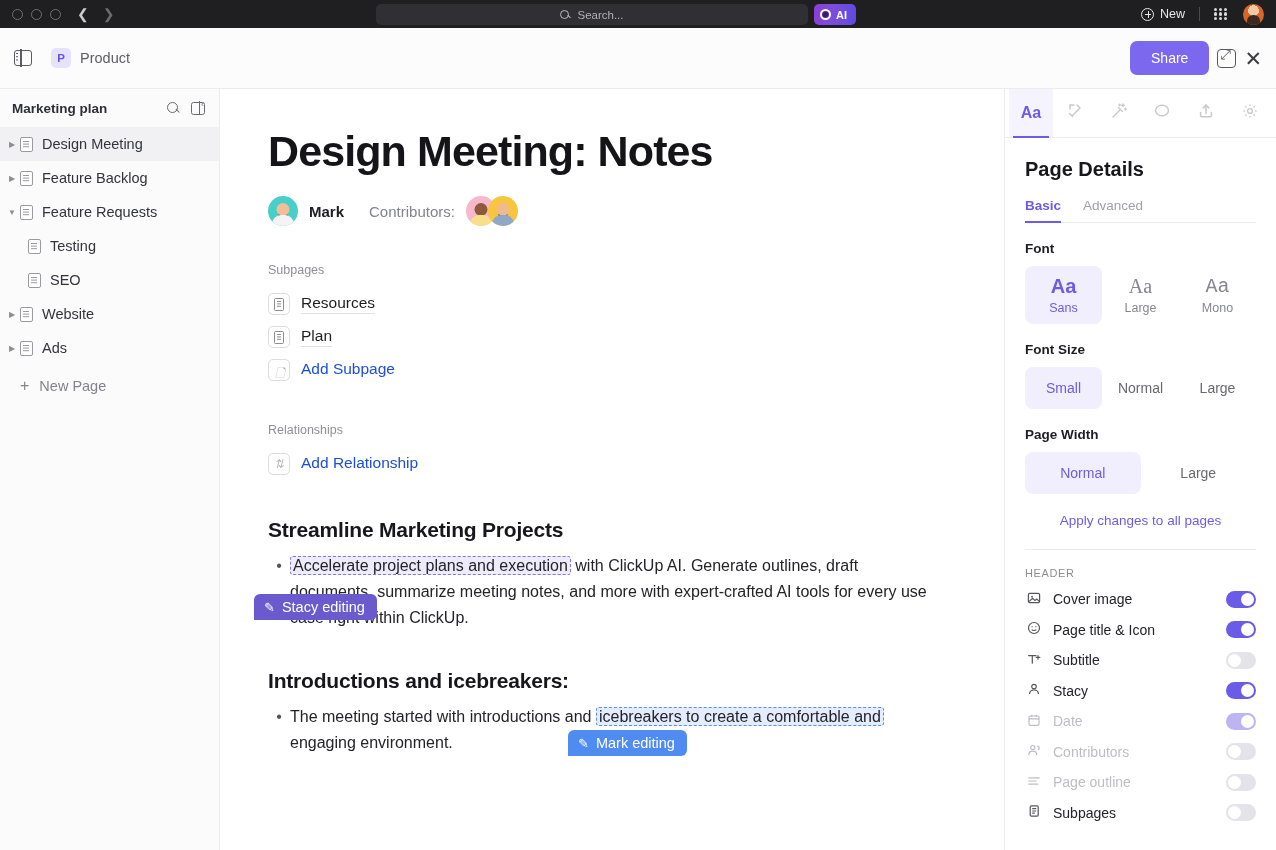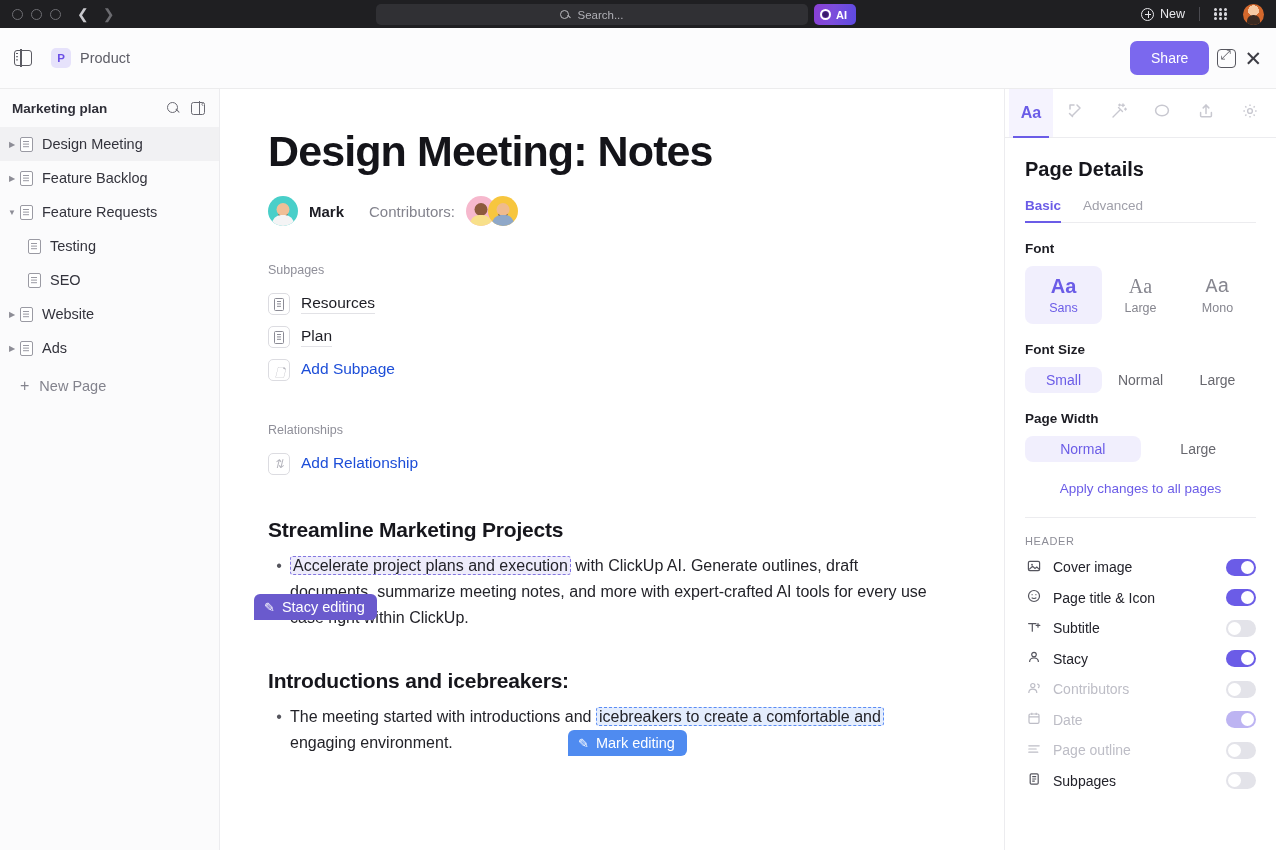--- a/index.html
+++ b/index.html
@@ -332,21 +332,21 @@
     gap: 3px; cursor:pointer; color:#86868f;
   }
   .opt.sel { background:#f1effd; color:#6b5ce7; }
   .opt .big { font-size: 20px; }
   .opt.sel .big { font-weight: bold; }
   .opt .sm { font-size: 12.5px; }
   .opt.serif .big { font-family: "Liberation Serif", serif; }
   .opt.mono .big { font-family: "Liberation Mono", monospace; }
   .pill-row { display:flex; margin-top: 10px; }
   .pill {
-    flex: 1; height: 26px; border-radius: 8px;
+    flex: 1; height: 42px; border-radius: 8px;
     display:flex; align-items:center; justify-content:center;
     font-size: 14px; color:#68686f; cursor:pointer;
   }
   .pill.sel { background:#f1effd; color:#6b5ce7; font-weight:500; }
   .apply {
     display:block; text-align:center; width:100%;
     color:#6b5ce7; font-size:13.5px; margin-top: 19px;
     cursor:pointer;
   }
   .divider { height:1px; background:#ececef; margin: 21px 0 0 0; }
@@ -698,40 +698,40 @@
         </span>
         <span class="tg-name">Stacy</span>
         <span class="sw on">
             <i></i>
           </span>
       </div>
 
       <div class="tg-row dim">
         <span class="tg-ic">
           <svg width="14" height="14" viewBox="0 0 14 14" fill="none" stroke="#bdbdc6" stroke-width="1.2">
+            <rect x="2" y="3" width="10" height="9.4" rx="1.3"></rect>
+            <path d="M2 5.8 h10 M4.8 1.8 v2.2 M9.2 1.8 v2.2"></path>
+          </svg>
+        </span>
+        <span class="tg-name">Date</span>
+        <span class="sw on faded">
+            <i></i>
+          </span>
+      </div>
+
+      <div class="tg-row dim">
+        <span class="tg-ic">
+          <svg width="14" height="14" viewBox="0 0 14 14" fill="none" stroke="#bdbdc6" stroke-width="1.2">
             <circle cx="5.8" cy="4.6" r="2.1"></circle>
             <path d="M1.8 12 C1.8 9.4 3.6 8.2 5.8 8.2 C8 8.2 9.8 9.4 9.8 12"></path>
             <path d="M10 3 C11.3 3 12.2 3.9 12.2 5.1 C12.2 6 11.7 6.7 11 7"></path>
           </svg>
         </span>
         <span class="tg-name">Contributors</span>
         <span class="sw faded">
-            <i></i>
-          </span>
-      </div>
-
-      <div class="tg-row dim">
-        <span class="tg-ic">
-          <svg width="14" height="14" viewBox="0 0 14 14" fill="none" stroke="#bdbdc6" stroke-width="1.2">
-            <rect x="2" y="3" width="10" height="9.4" rx="1.3"></rect>
-            <path d="M2 5.8 h10 M4.8 1.8 v2.2 M9.2 1.8 v2.2"></path>
-          </svg>
-        </span>
-        <span class="tg-name">Date</span>
-        <span class="sw on faded">
             <i></i>
           </span>
       </div>
 
       <div class="tg-row dim">
         <span class="tg-ic">
           <svg width="14" height="14" viewBox="0 0 14 14" fill="none" stroke="#bdbdc6" stroke-width="1.2" stroke-linecap="round">
             <path d="M1.8 3.8 h10.4 M1.8 7 h7.4 M1.8 10.2 h9"></path>
           </svg>
         </span>

